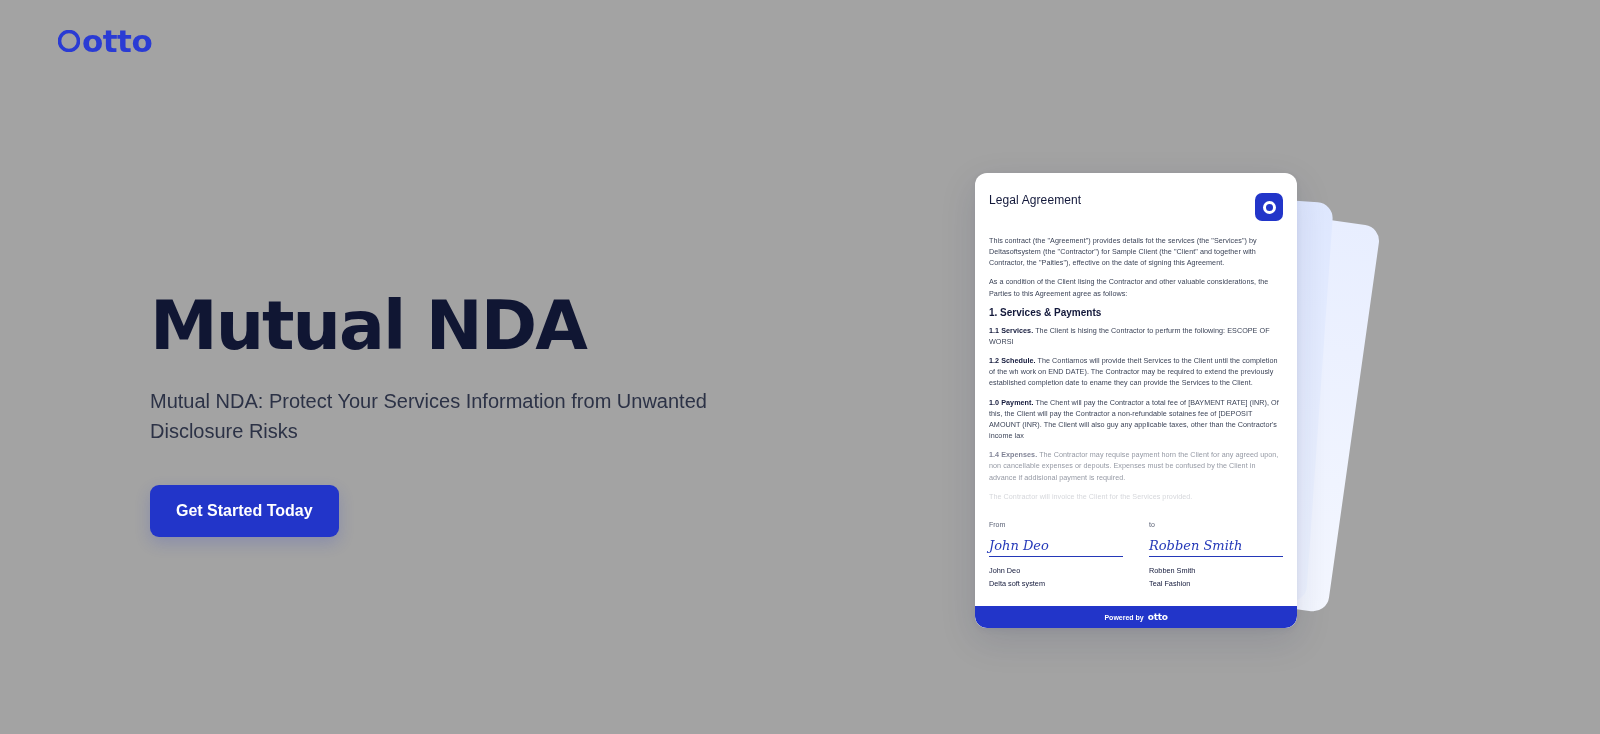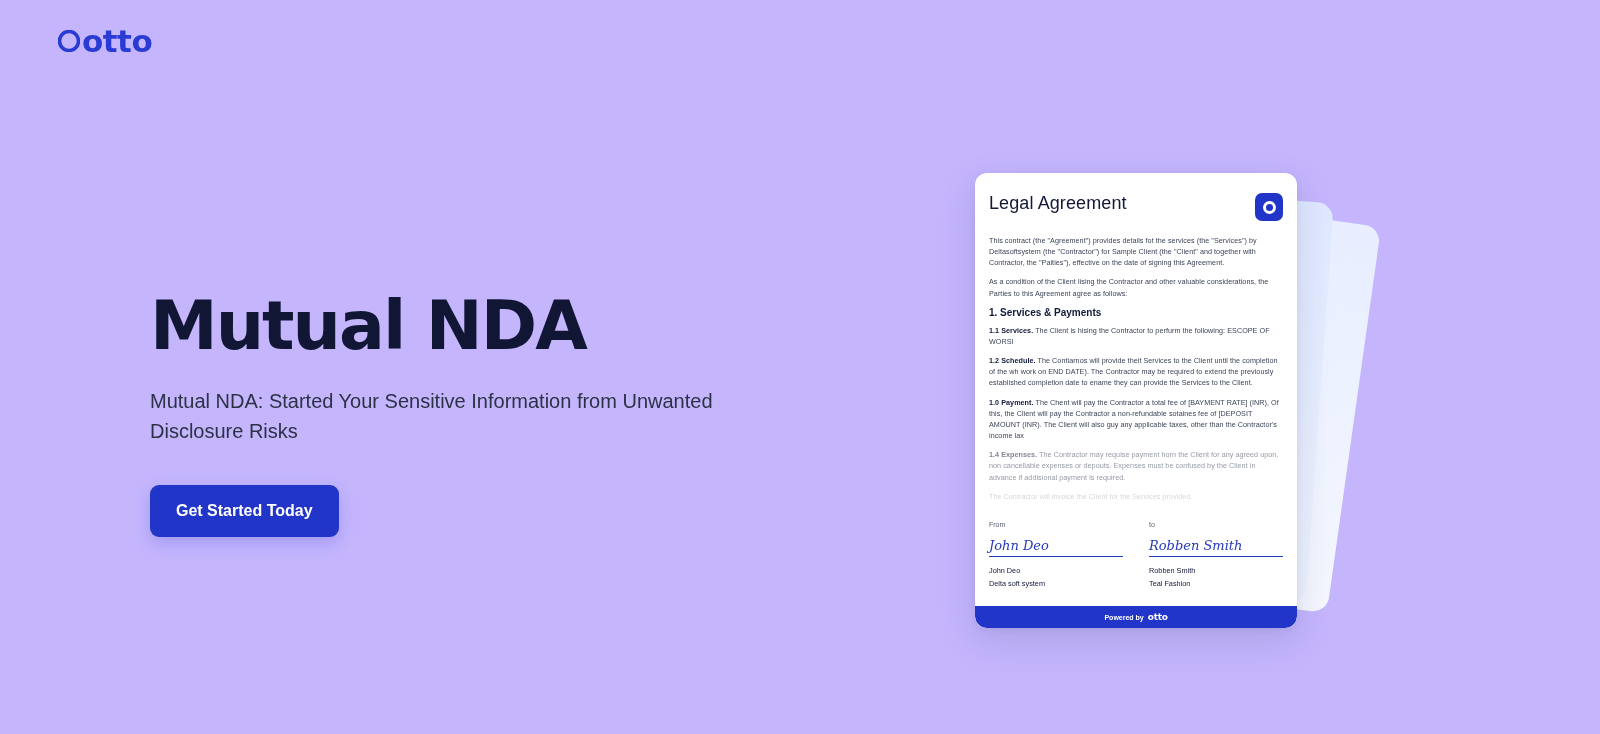--- a/index.html
+++ b/index.html
@@ -8,21 +8,21 @@
     height: 734px;
     overflow: hidden;
     background: #ffffff;
     font-family: "Liberation Sans", sans-serif;
     color: #0f1535;
   }
   .page {
     position: relative;
     width: 1600px;
     height: 734px;
-    background: #c4b5fd;
+    background: #a3a3a3;
   }
 
   
   .header {
     position: absolute;
     top: 0; left: 0;
     width: 1600px;
     height: 82px;
     display: flex;
     align-items: center;
@@ -143,21 +143,21 @@
     box-shadow: 0 12px 36px rgba(20,30,80,0.13), 0 2px 6px rgba(20,30,80,0.06);
     padding: 20px 14px 0 14px;
     overflow: hidden;
   }
   .doc-head {
     display: flex;
     align-items: flex-start;
     justify-content: space-between;
   }
   .doc-title {
-    font-size: 18px;
+    font-size: 12px;
     font-weight: 500;
     color: #12183a;
     letter-spacing: 0.1px;
   }
   .doc-badge {
     width: 28px; height: 28px;
     border-radius: 7px;
     background: #2235c9;
     display: flex;
     align-items: center;
@@ -257,21 +257,21 @@
         <circle cx="11" cy="11" r="9.5" fill="none" stroke="#2a3bd4" stroke-width="3.6"></circle>
       </svg>
       <span>otto</span>
     </div>
     <div class="header-actions">
     </div>
   </div>
 
   <div class="hero">
     <h1 class="hero-title">Mutual NDA</h1>
-    <p class="hero-sub">Mutual NDA: Started Your Sensitive Information from Unwanted Disclosure Risks</p>
+    <p class="hero-sub">Mutual NDA: Protect Your Services Information from Unwanted Disclosure Risks</p>
     <button class="cta">Get Started Today</button>
   </div>
 
   <div class="doc-stack">
     <div class="doc-back-2"></div>
     <div class="doc-back-1"></div>
 
     <div class="doc-card">
       <div class="doc-head">
         <div class="doc-title">Legal Agreement</div>

